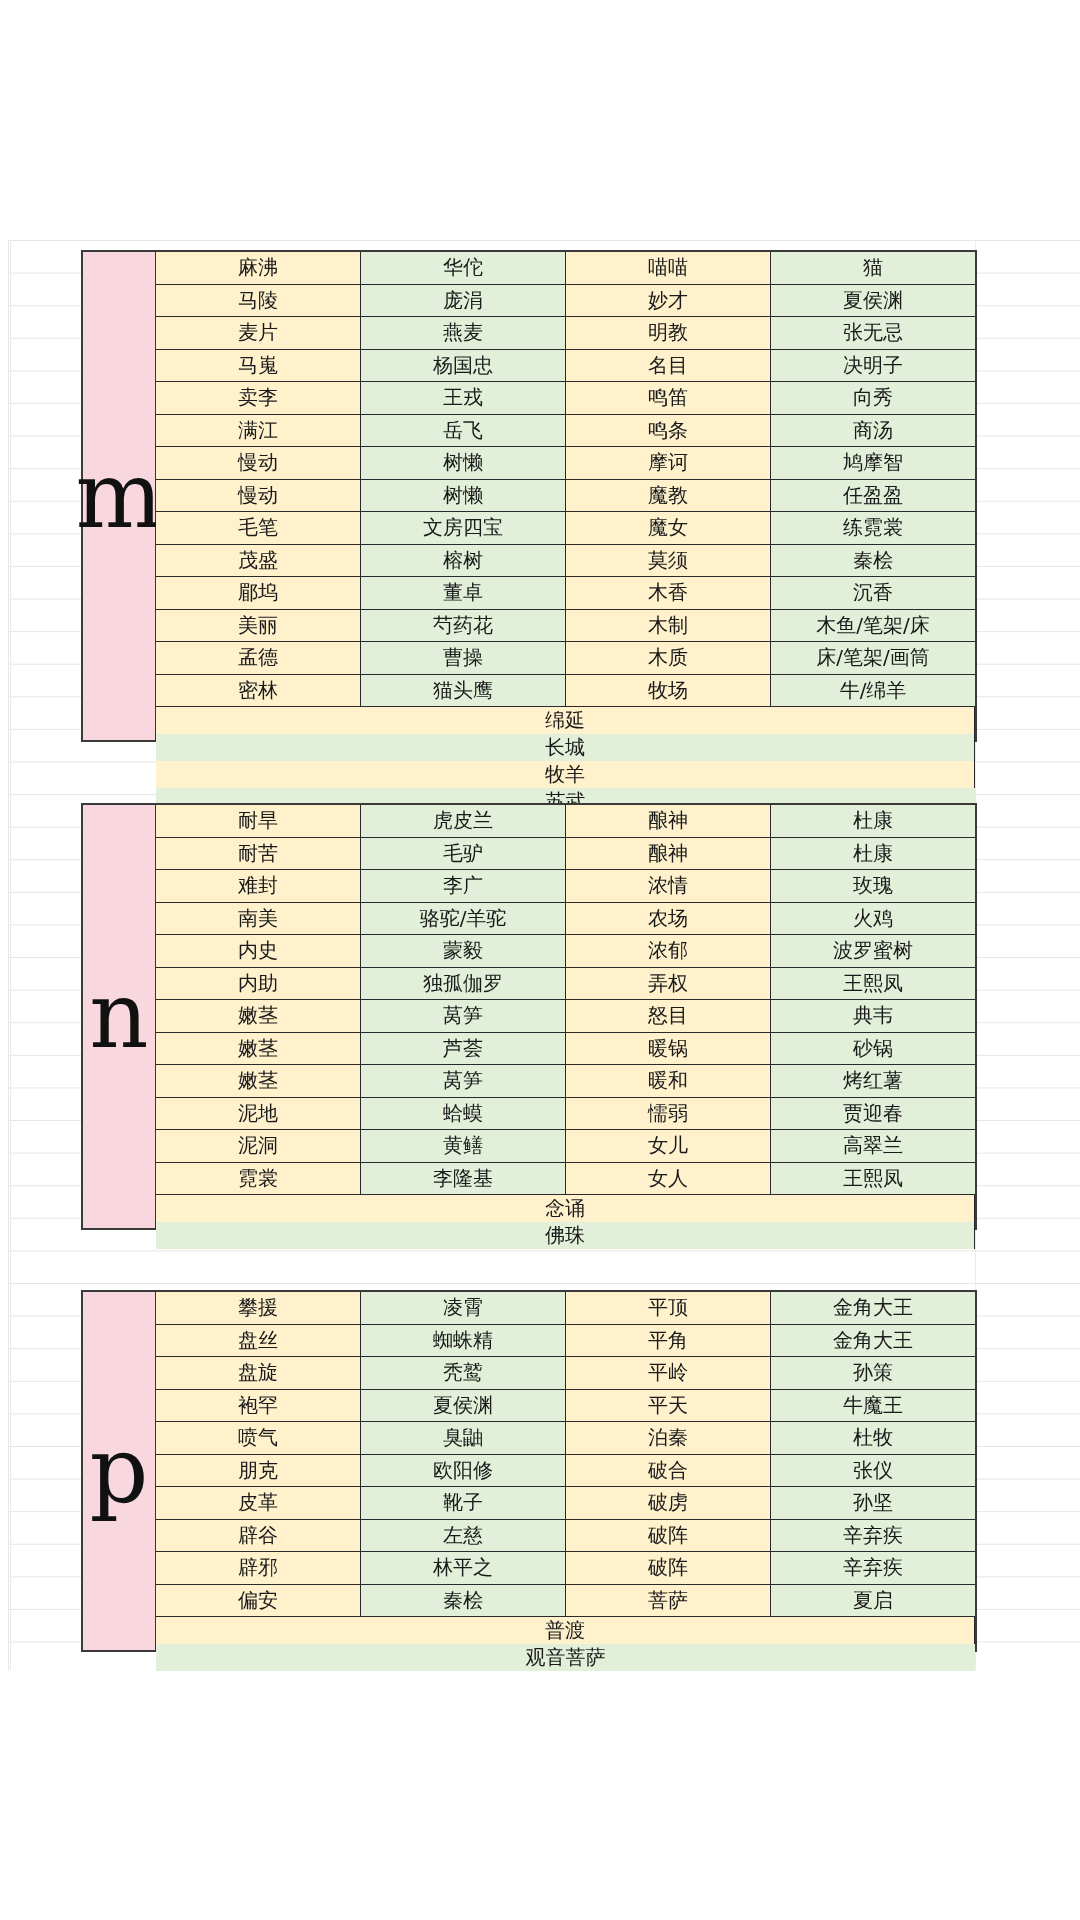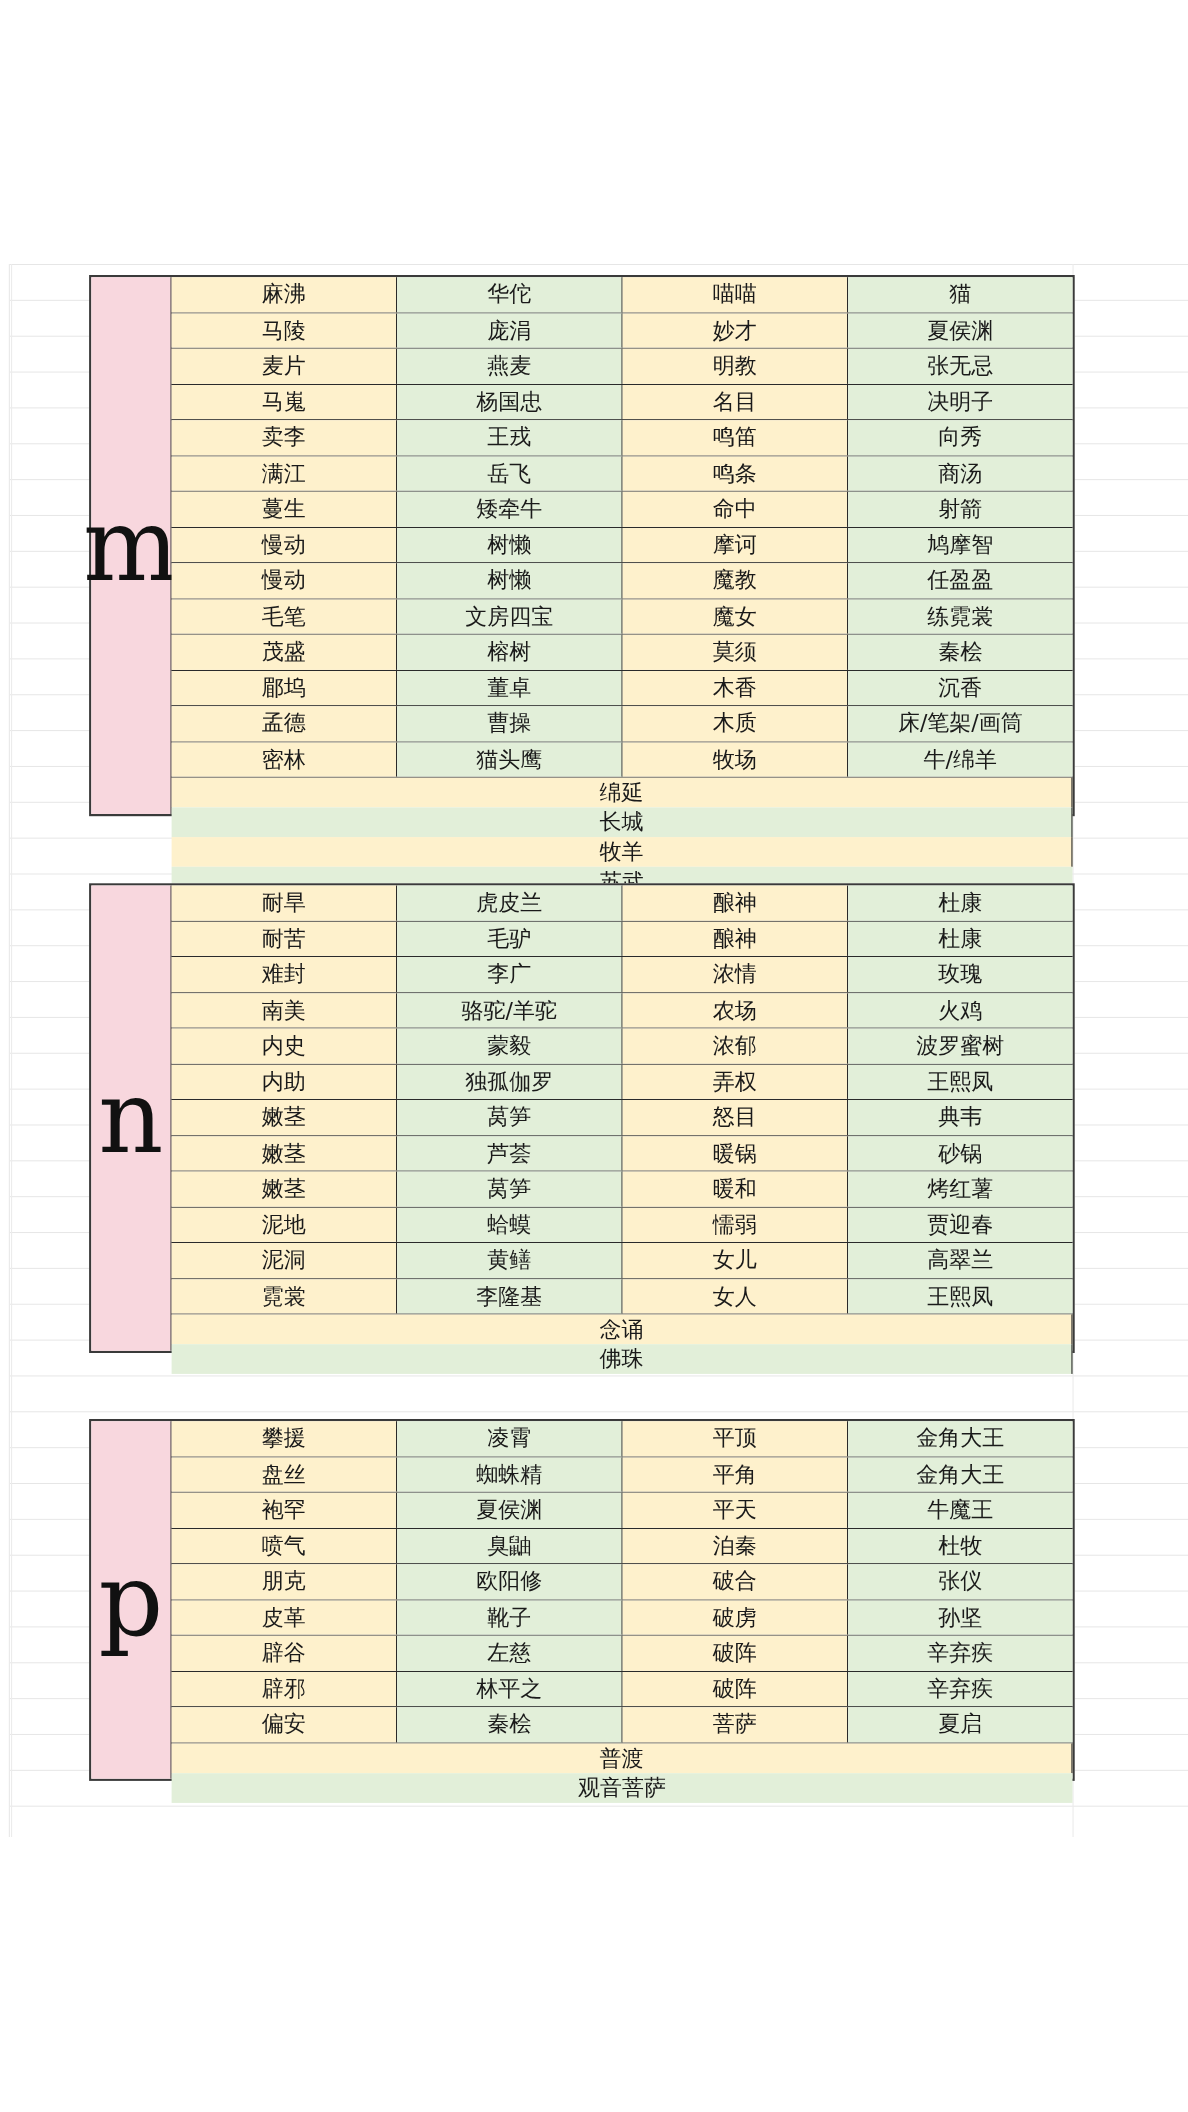--- a/index.html
+++ b/index.html
@@ -83,26 +83,20 @@
         <div class="cell yellow">鸣笛</div>
         <div class="cell green">向秀</div>
       </div>
       <div class="row">
         <div class="cell yellow">满江</div>
         <div class="cell green">岳飞</div>
         <div class="cell yellow">鸣条</div>
         <div class="cell green">商汤</div>
       </div>
       <div class="row">
-        <div class="cell yellow">蔓生</div>
-        <div class="cell green">矮牵牛</div>
-        <div class="cell yellow">命中</div>
-        <div class="cell green">射箭</div>
-      </div>
-      <div class="row">
         <div class="cell yellow">慢动</div>
         <div class="cell green">树懒</div>
         <div class="cell yellow">摩诃</div>
         <div class="cell green">鸠摩智</div>
       </div>
       <div class="row">
         <div class="cell yellow">慢动</div>
         <div class="cell green">树懒</div>
         <div class="cell yellow">魔教</div>
         <div class="cell green">任盈盈</div>
@@ -117,20 +111,26 @@
         <div class="cell yellow">茂盛</div>
         <div class="cell green">榕树</div>
         <div class="cell yellow">莫须</div>
         <div class="cell green">秦桧</div>
       </div>
       <div class="row">
         <div class="cell yellow">郿坞</div>
         <div class="cell green">董卓</div>
         <div class="cell yellow">木香</div>
         <div class="cell green">沉香</div>
+      </div>
+      <div class="row">
+        <div class="cell yellow">美丽</div>
+        <div class="cell green">芍药花</div>
+        <div class="cell yellow">木制</div>
+        <div class="cell green">木鱼/笔架/床</div>
       </div>
       <div class="row">
         <div class="cell yellow">孟德</div>
         <div class="cell green">曹操</div>
         <div class="cell yellow">木质</div>
         <div class="cell green">床/笔架/画筒</div>
       </div>
       <div class="row">
         <div class="cell yellow">密林</div>
         <div class="cell green">猫头鹰</div>
@@ -237,20 +237,26 @@
         <div class="cell yellow">平顶</div>
         <div class="cell green">金角大王</div>
       </div>
       <div class="row">
         <div class="cell yellow">盘丝</div>
         <div class="cell green">蜘蛛精</div>
         <div class="cell yellow">平角</div>
         <div class="cell green">金角大王</div>
       </div>
       <div class="row">
+        <div class="cell yellow">盘旋</div>
+        <div class="cell green">秃鹫</div>
+        <div class="cell yellow">平岭</div>
+        <div class="cell green">孙策</div>
+      </div>
+      <div class="row">
         <div class="cell yellow">袍罕</div>
         <div class="cell green">夏侯渊</div>
         <div class="cell yellow">平天</div>
         <div class="cell green">牛魔王</div>
       </div>
       <div class="row">
         <div class="cell yellow">喷气</div>
         <div class="cell green">臭鼬</div>
         <div class="cell yellow">泊秦</div>
         <div class="cell green">杜牧</div>

